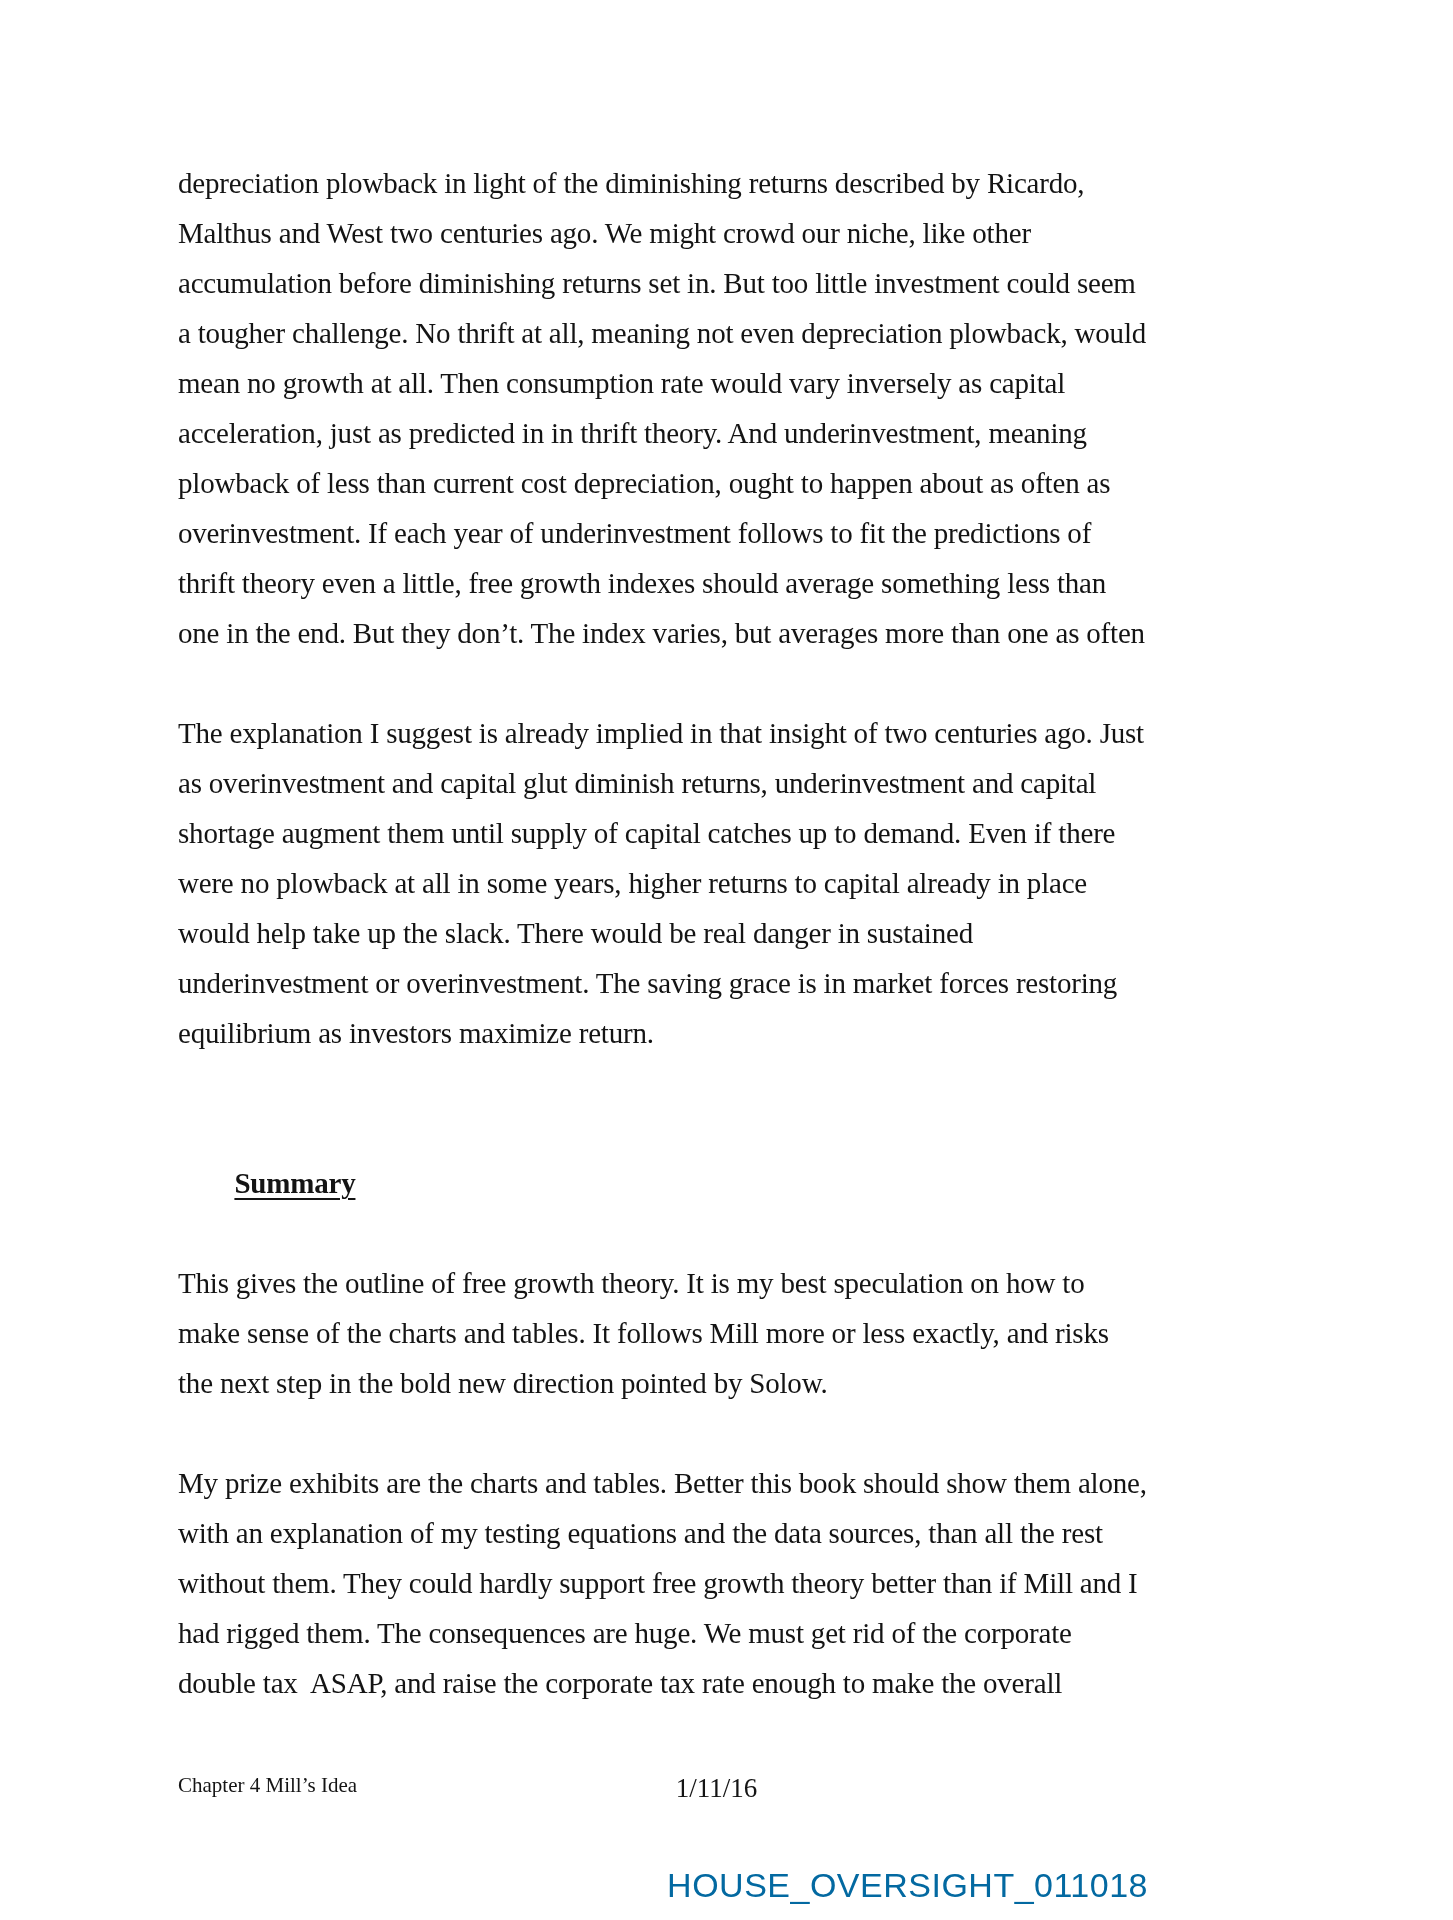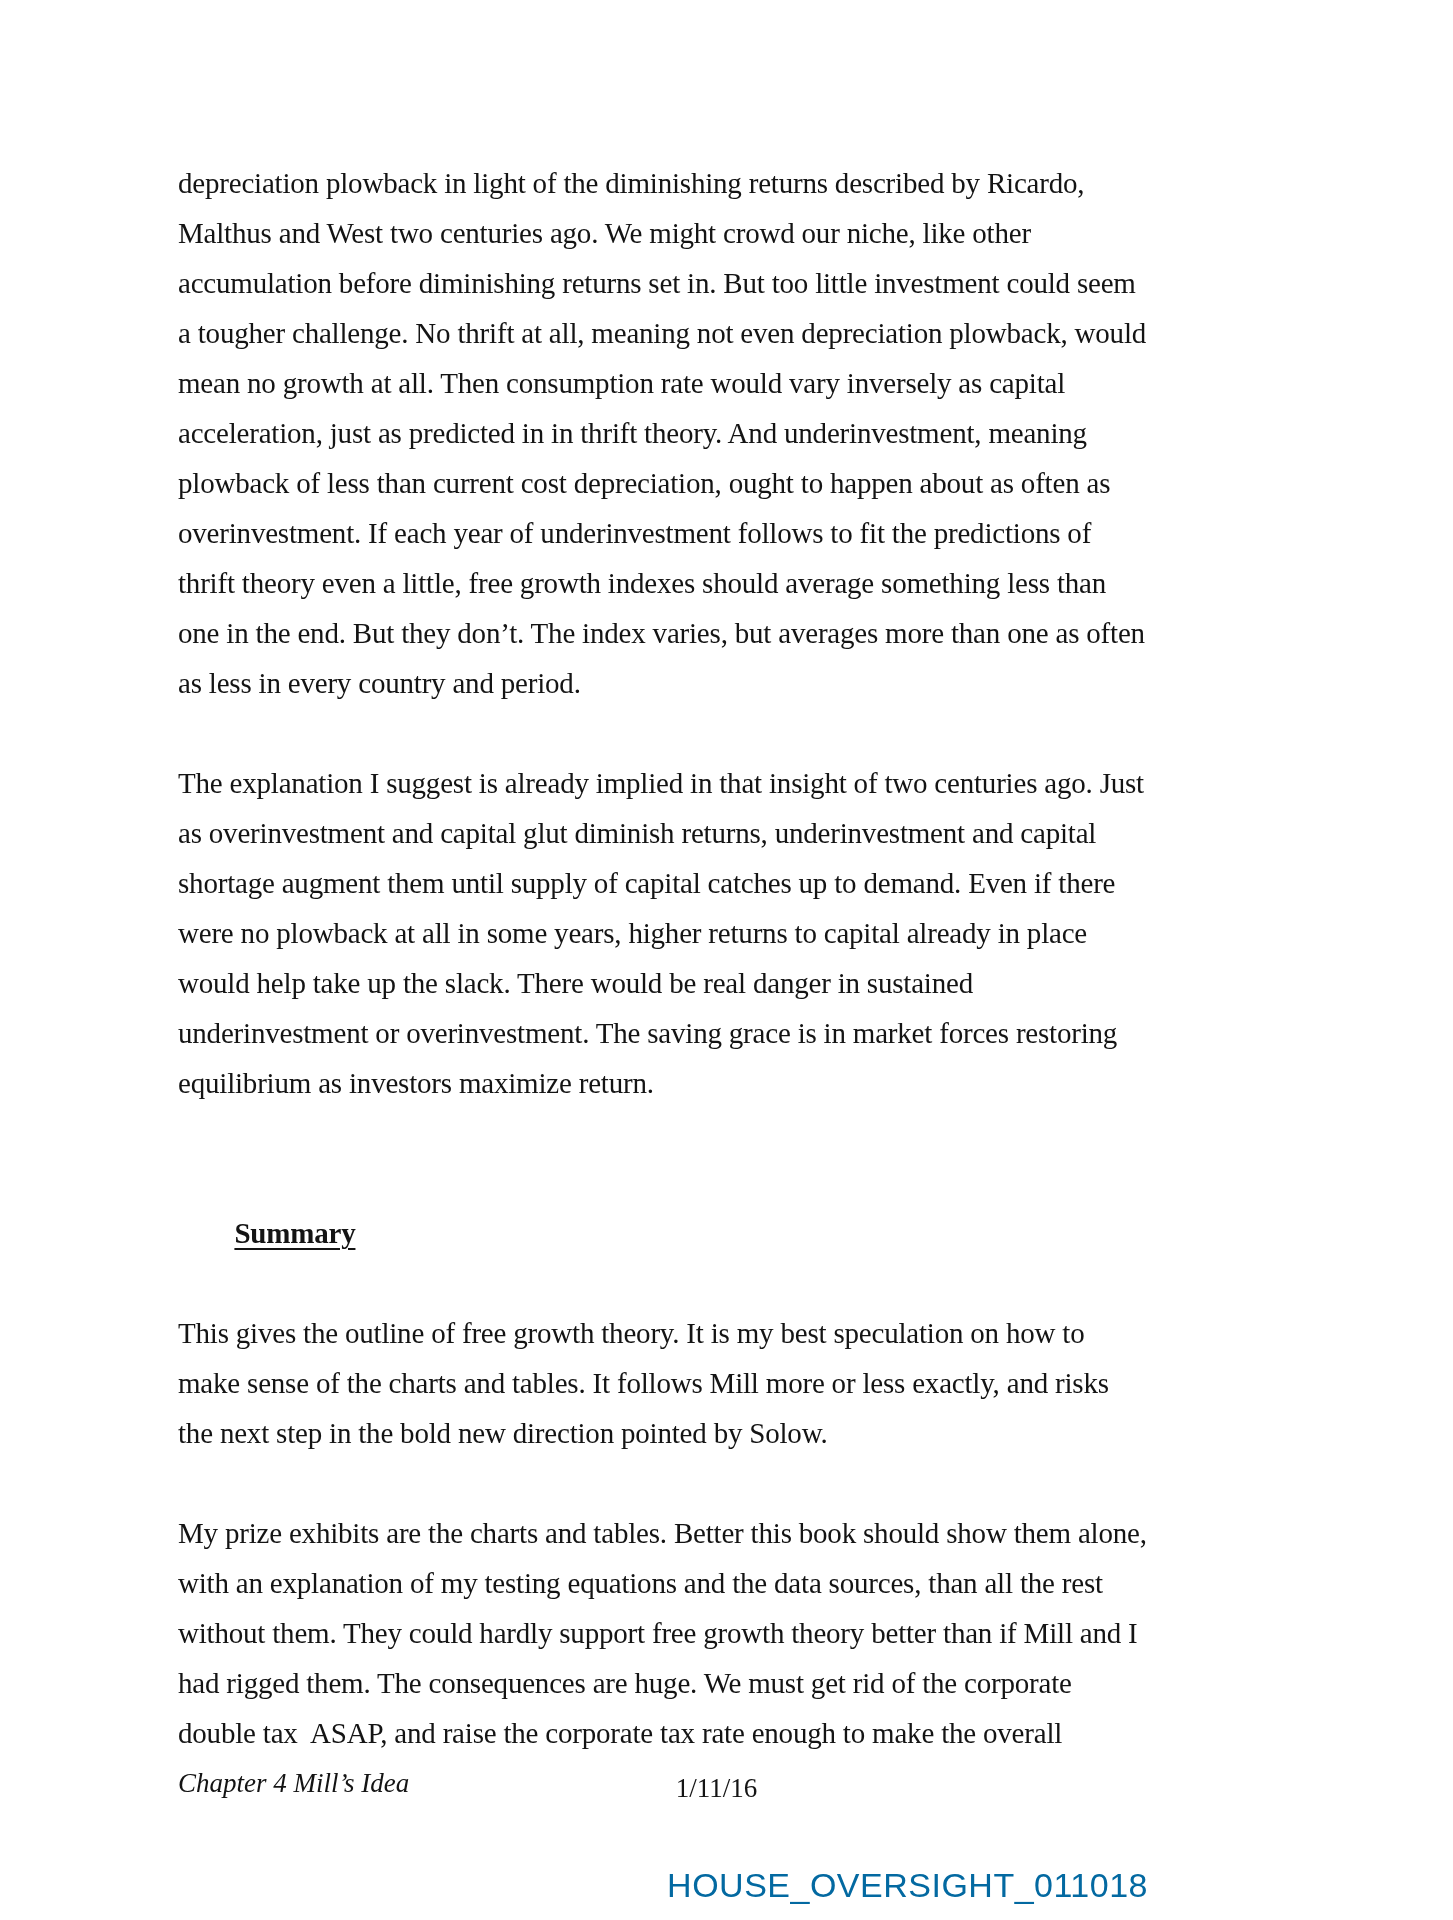--- a/index.html
+++ b/index.html
@@ -41,23 +41,22 @@
   }
   .footer {
     position: absolute;
     left: 178px;
     top: 1758px;
     width: 1077px;
     display: flex;
     align-items: baseline;
   }
   .footer .footer-left {
-    font-size: 27px;
+    font-size: 21px;
     flex: 0 0 auto;
-    font-style: italic;
   }
   .footer .footer-center {
     position: absolute;
     left: 50%;
     transform: translateX(-50%);
     font-size: 27px;
     margin-top: 15px;
   }
   .footer .footer-right {
     margin-left: auto;
@@ -85,21 +84,20 @@
       <div class="line">depreciation plowback in light of the diminishing returns described by Ricardo,</div>
       <div class="line">Malthus and West two centuries ago. We might crowd our niche, like other</div>
       <div class="line">accumulation before diminishing returns set in. But too little investment could seem</div>
       <div class="line">a tougher challenge. No thrift at all, meaning not even depreciation plowback, would</div>
       <div class="line">mean no growth at all. Then consumption rate would vary inversely as capital</div>
       <div class="line">acceleration, just as predicted in in thrift theory. And underinvestment, meaning</div>
       <div class="line">plowback of less than current cost depreciation, ought to happen about as often as</div>
       <div class="line">overinvestment. If each year of underinvestment follows to fit the predictions of</div>
       <div class="line">thrift theory even a little, free growth indexes should average something less than</div>
       <div class="line">one in the end. But they don’t. The index varies, but averages more than one as often</div>
-      <div class="line">as less in every country and period.</div>
     </div>
 
     <div class="para">
       <div class="line">The explanation I suggest is already implied in that insight of two centuries ago. Just</div>
       <div class="line">as overinvestment and capital glut diminish returns, underinvestment and capital</div>
       <div class="line">shortage augment them until supply of capital catches up to demand. Even if there</div>
       <div class="line">were no plowback at all in some years, higher returns to capital already in place</div>
       <div class="line">would help take up the slack. There would be real danger in sustained</div>
       <div class="line">underinvestment or overinvestment. The saving grace is in market forces restoring</div>
       <div class="line">equilibrium as investors maximize return.</div>

